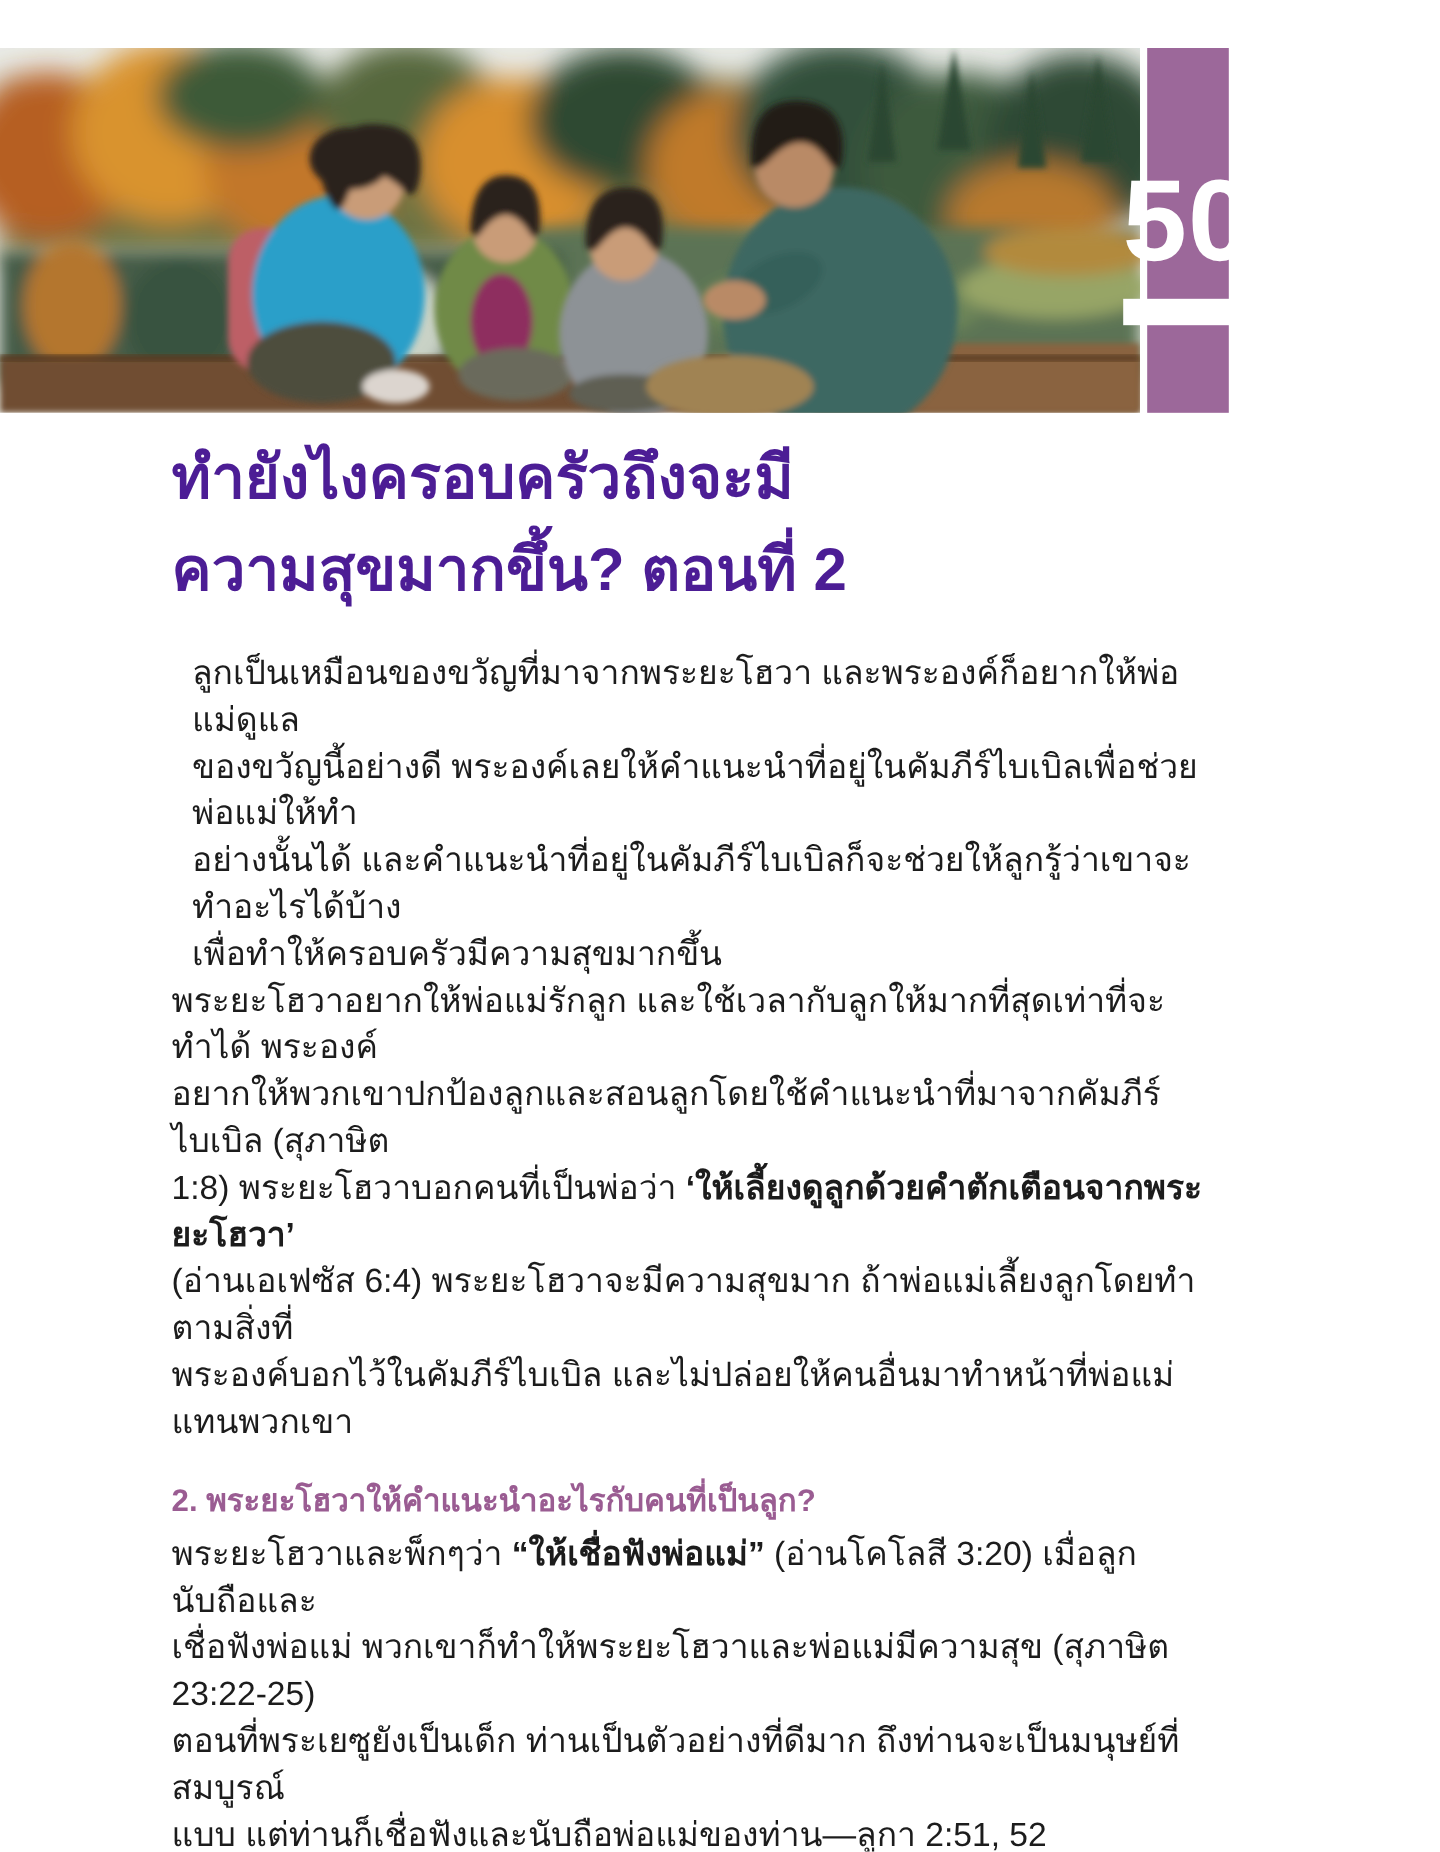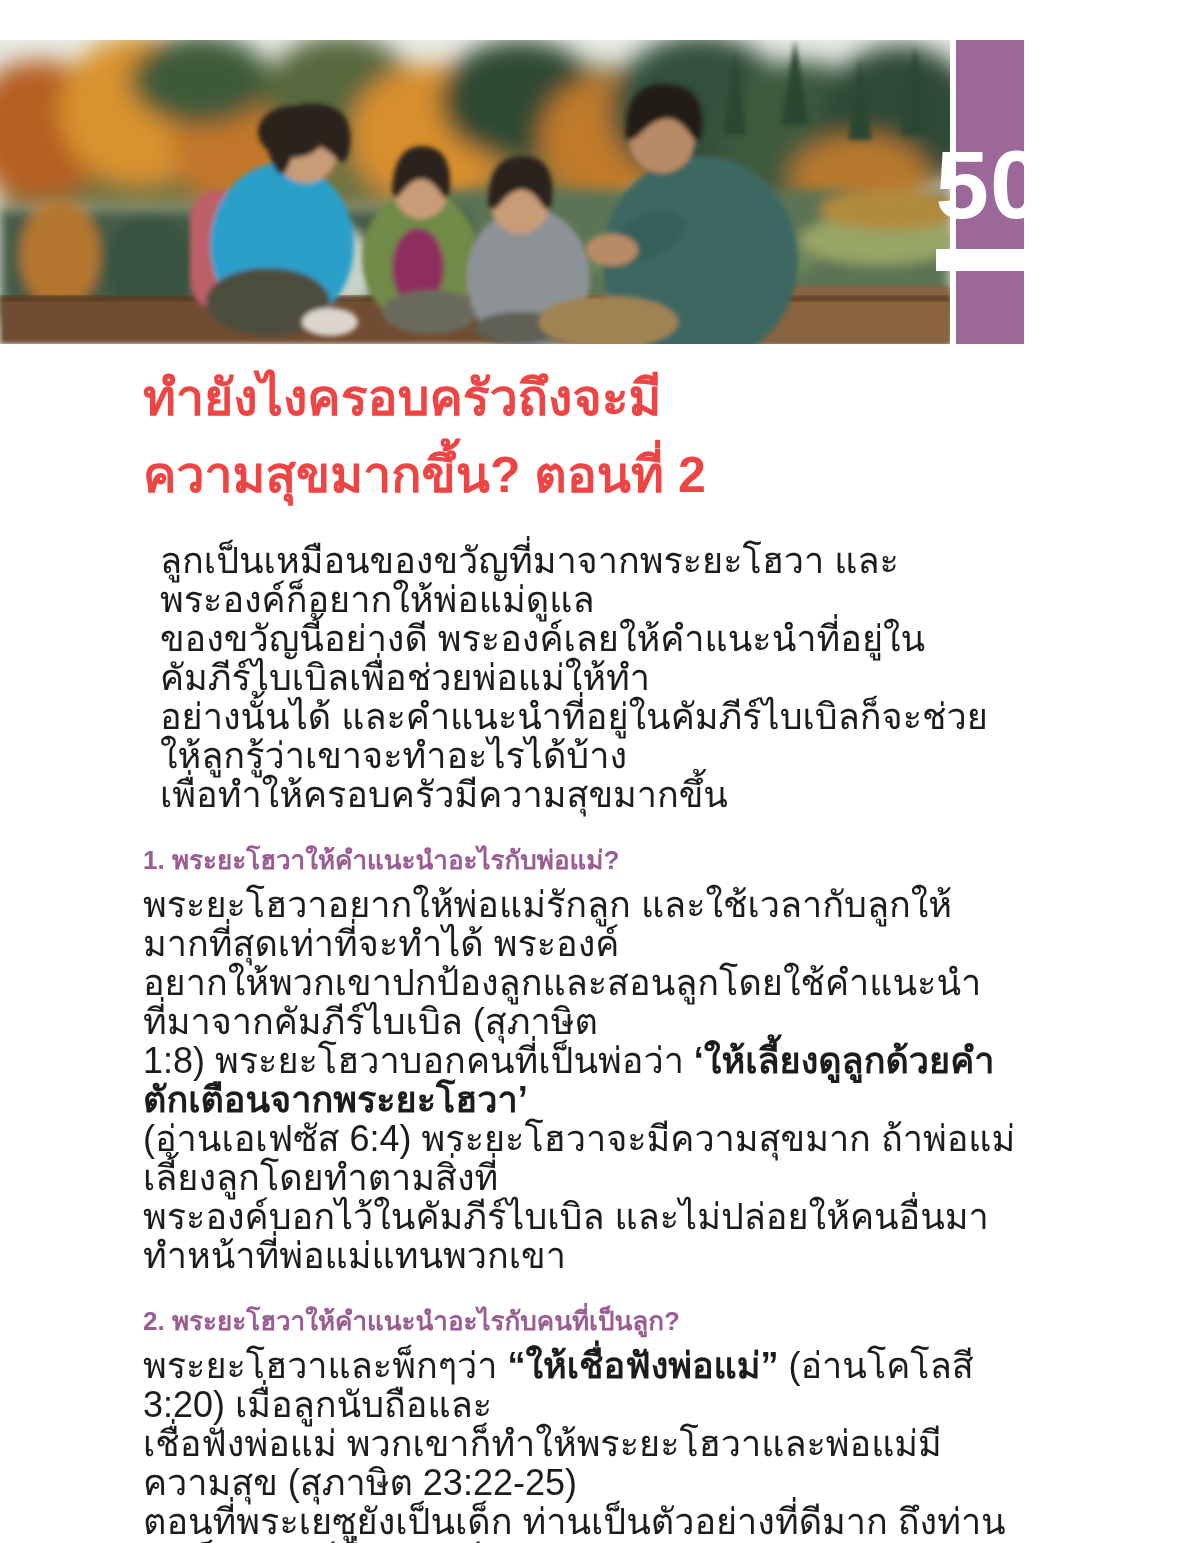--- a/index.html
+++ b/index.html
@@ -22,25 +22,25 @@
   .lesson-badge-inner{transform:translateY(12px);display:flex;flex-direction:column;align-items:center;}
   .lesson-number{
     color:#fff;font-weight:bold;font-size:96px;line-height:1;
     letter-spacing:1px;
   }
   .lesson-bar{width:108px;height:22px;background:#fff;margin-top:16px;}
   
   .content{padding:360px 184px 0 143px;}
   .page-title{
     margin:0;
-    font-size:50px;line-height:77px;font-weight:bold;color:#ef4444;
+    font-size:50px;line-height:77px;font-weight:bold;color:#4c1d95;
     white-space:pre-line;
   }
   .body-text{
-    font-size:36px;line-height:39px;
+    font-size:28px;line-height:39px;
     white-space:pre-line;
     margin:0;
   }
   .intro{margin-top:27px;margin-left:17px;}
   .section{margin-top:0;}
   .section-heading{
     margin:29px 0 8px 0;
     font-size:26px;line-height:34px;font-weight:bold;
     color:var(--heading-purple,#9a5c92);
   }
@@ -159,21 +159,20 @@
 <main class="content">
   <h1 class="page-title">ทำยังไงครอบครัวถึงจะมี
 ความสุขมากขึ้น? ตอนที่ 2</h1>
 
   <p class="body-text intro"><span>ลูกเป็นเหมือนของขวัญที่มาจากพระยะโฮวา และพระองค์ก็อยากให้พ่อแม่ดูแล
 ของขวัญนี้อย่างดี พระองค์เลยให้คำแนะนำที่อยู่ในคัมภีร์ไบเบิลเพื่อช่วยพ่อแม่ให้ทำ
 อย่างนั้นได้ และคำแนะนำที่อยู่ในคัมภีร์ไบเบิลก็จะช่วยให้ลูกรู้ว่าเขาจะทำอะไรได้บ้าง
 เพื่อทำให้ครอบครัวมีความสุขมากขึ้น</span></p>
 
   <section class="section">
-    <h2 class="section-heading">1. พระยะโฮวาให้คำแนะนำอะไรกับพ่อแม่?</h2>
     <p class="body-text section-paragraph"><span>พระยะโฮวาอยากให้พ่อแม่รักลูก และใช้เวลากับลูกให้มากที่สุดเท่าที่จะทำได้ พระองค์
 อยากให้พวกเขาปกป้องลูกและสอนลูกโดยใช้คำแนะนำที่มาจากคัมภีร์ไบเบิล (สุภาษิต
 1:8) พระยะโฮวาบอกคนที่เป็นพ่อว่า </span><span class="bold">‘ให้เลี้ยงดูลูกด้วยคำตักเตือนจากพระยะโฮวา’</span><span>
 (อ่านเอเฟซัส 6:4) พระยะโฮวาจะมีความสุขมาก ถ้าพ่อแม่เลี้ยงลูกโดยทำตามสิ่งที่
 พระองค์บอกไว้ในคัมภีร์ไบเบิล และไม่ปล่อยให้คนอื่นมาทำหน้าที่พ่อแม่แทนพวกเขา</span></p>
   </section>
 
   <section class="section">
     <h2 class="section-heading">2. พระยะโฮวาให้คำแนะนำอะไรกับคนที่เป็นลูก?</h2>
     <p class="body-text section-paragraph"><span>พระยะโฮวาและพ็กๆว่า </span><span class="bold">“ให้เชื่อฟังพ่อแม่”</span><span> (อ่านโคโลสี 3:20) เมื่อลูกนับถือและ

